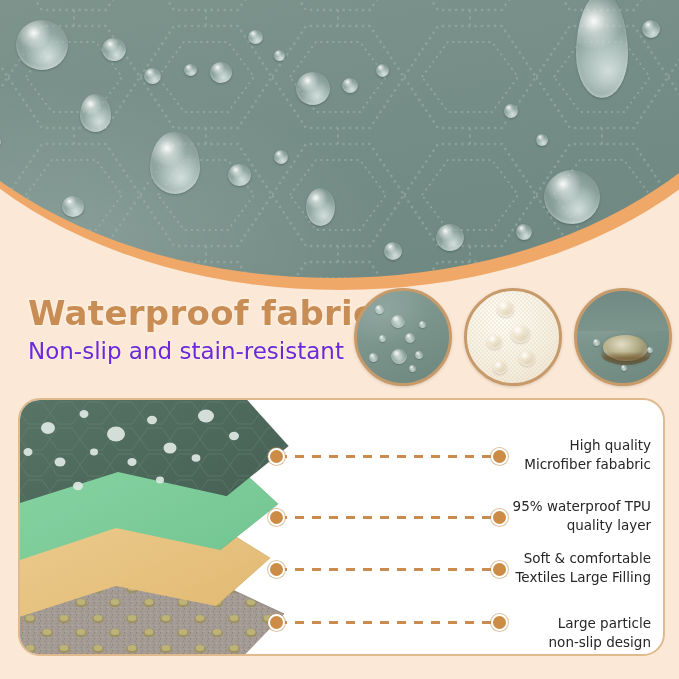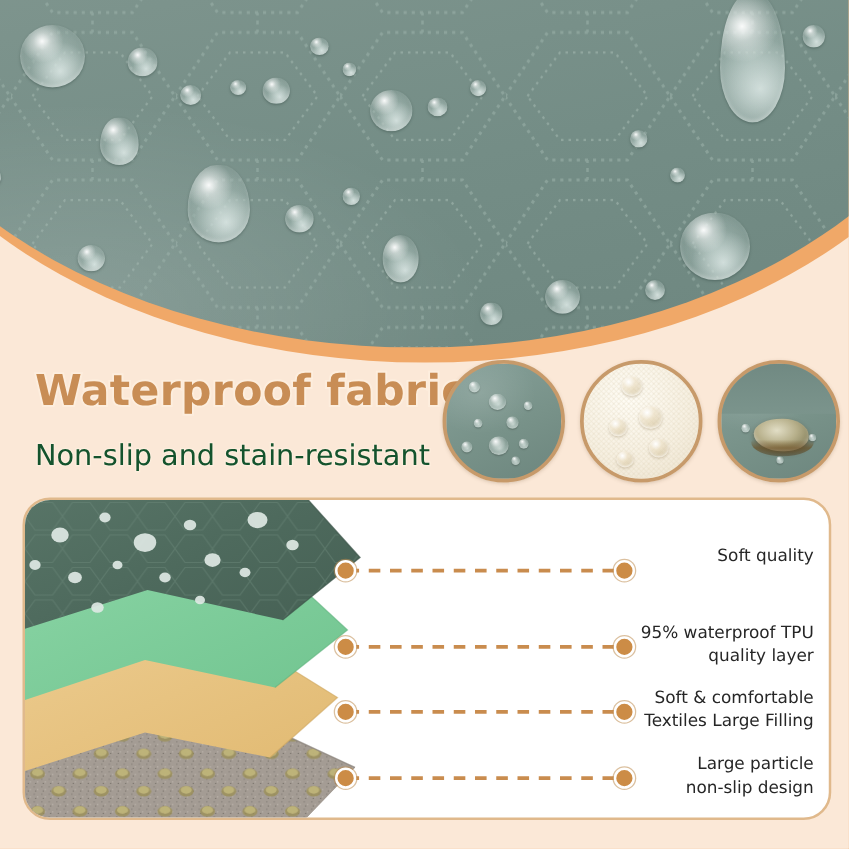--- a/index.html
+++ b/index.html
@@ -44,22 +44,22 @@
   .headline{position:absolute;left:28px;top:296px;z-index:6;}
   .h-title{
     font-size:34px;font-weight:bold;letter-spacing:.3px;
     color:#c88d55;
     -webkit-text-stroke:3px #fdeede;
     paint-order:stroke fill;
     line-height:1.05;
     white-space:nowrap;
   }
   .h-sub{
-    margin-top:20px;
-    font-size:23px;color:#14532d;
+    margin-top:6px;
+    font-size:23px;color:#6d28d9;
     -webkit-text-stroke:2px #fdeede;
     paint-order:stroke fill;
     white-space:nowrap;
   }
 
   
   .circ{
     position:absolute;border-radius:50%;
     border:3px solid #c79a6a;
     overflow:hidden;z-index:7;
@@ -301,37 +301,37 @@
           </g>
         </g>
       </svg>
     </div>
 
     <div class="callout" style="left:248px;top:56px;width:236px;">
       <div class="dash" style="left:10px;width:216px;"></div>
       <div class="dot" style="left:0px;"></div>
       <div class="dot" style="left:223px;"></div>
     </div>
-    <div class="lbl" style="left:351px;top:36px;width:280px;"><span>Soft quality</span><br></div>
+    <div class="lbl" style="left:351px;top:36px;width:280px;"><span>High quality</span><br><span>Microfiber fababric</span></div>
 
     <div class="callout" style="left:248px;top:117px;width:236px;">
       <div class="dash" style="left:10px;width:216px;"></div>
       <div class="dot" style="left:0px;"></div>
       <div class="dot" style="left:223px;"></div>
     </div>
     <div class="lbl" style="left:351px;top:97px;width:280px;"><span>95% waterproof TPU</span><br><span>quality layer</span></div>
 
     <div class="callout" style="left:248px;top:169px;width:236px;">
       <div class="dash" style="left:10px;width:216px;"></div>
       <div class="dot" style="left:0px;"></div>
       <div class="dot" style="left:223px;"></div>
     </div>
     <div class="lbl" style="left:351px;top:149px;width:280px;"><span>Soft &amp; comfortable</span><br><span>Textiles Large Filling</span></div>
 
     <div class="callout" style="left:248px;top:222px;width:236px;">
       <div class="dash" style="left:10px;width:216px;"></div>
       <div class="dot" style="left:0px;"></div>
       <div class="dot" style="left:223px;"></div>
     </div>
-    <div class="lbl" style="left:351px;top:202px;width:280px;"><span>Large particle</span><br><span>non-slip design</span></div>
+    <div class="lbl" style="left:351px;top:214px;width:280px;"><span>Large particle</span><br><span>non-slip design</span></div>
 
   </div>
 </div>
 
 </body></html>

